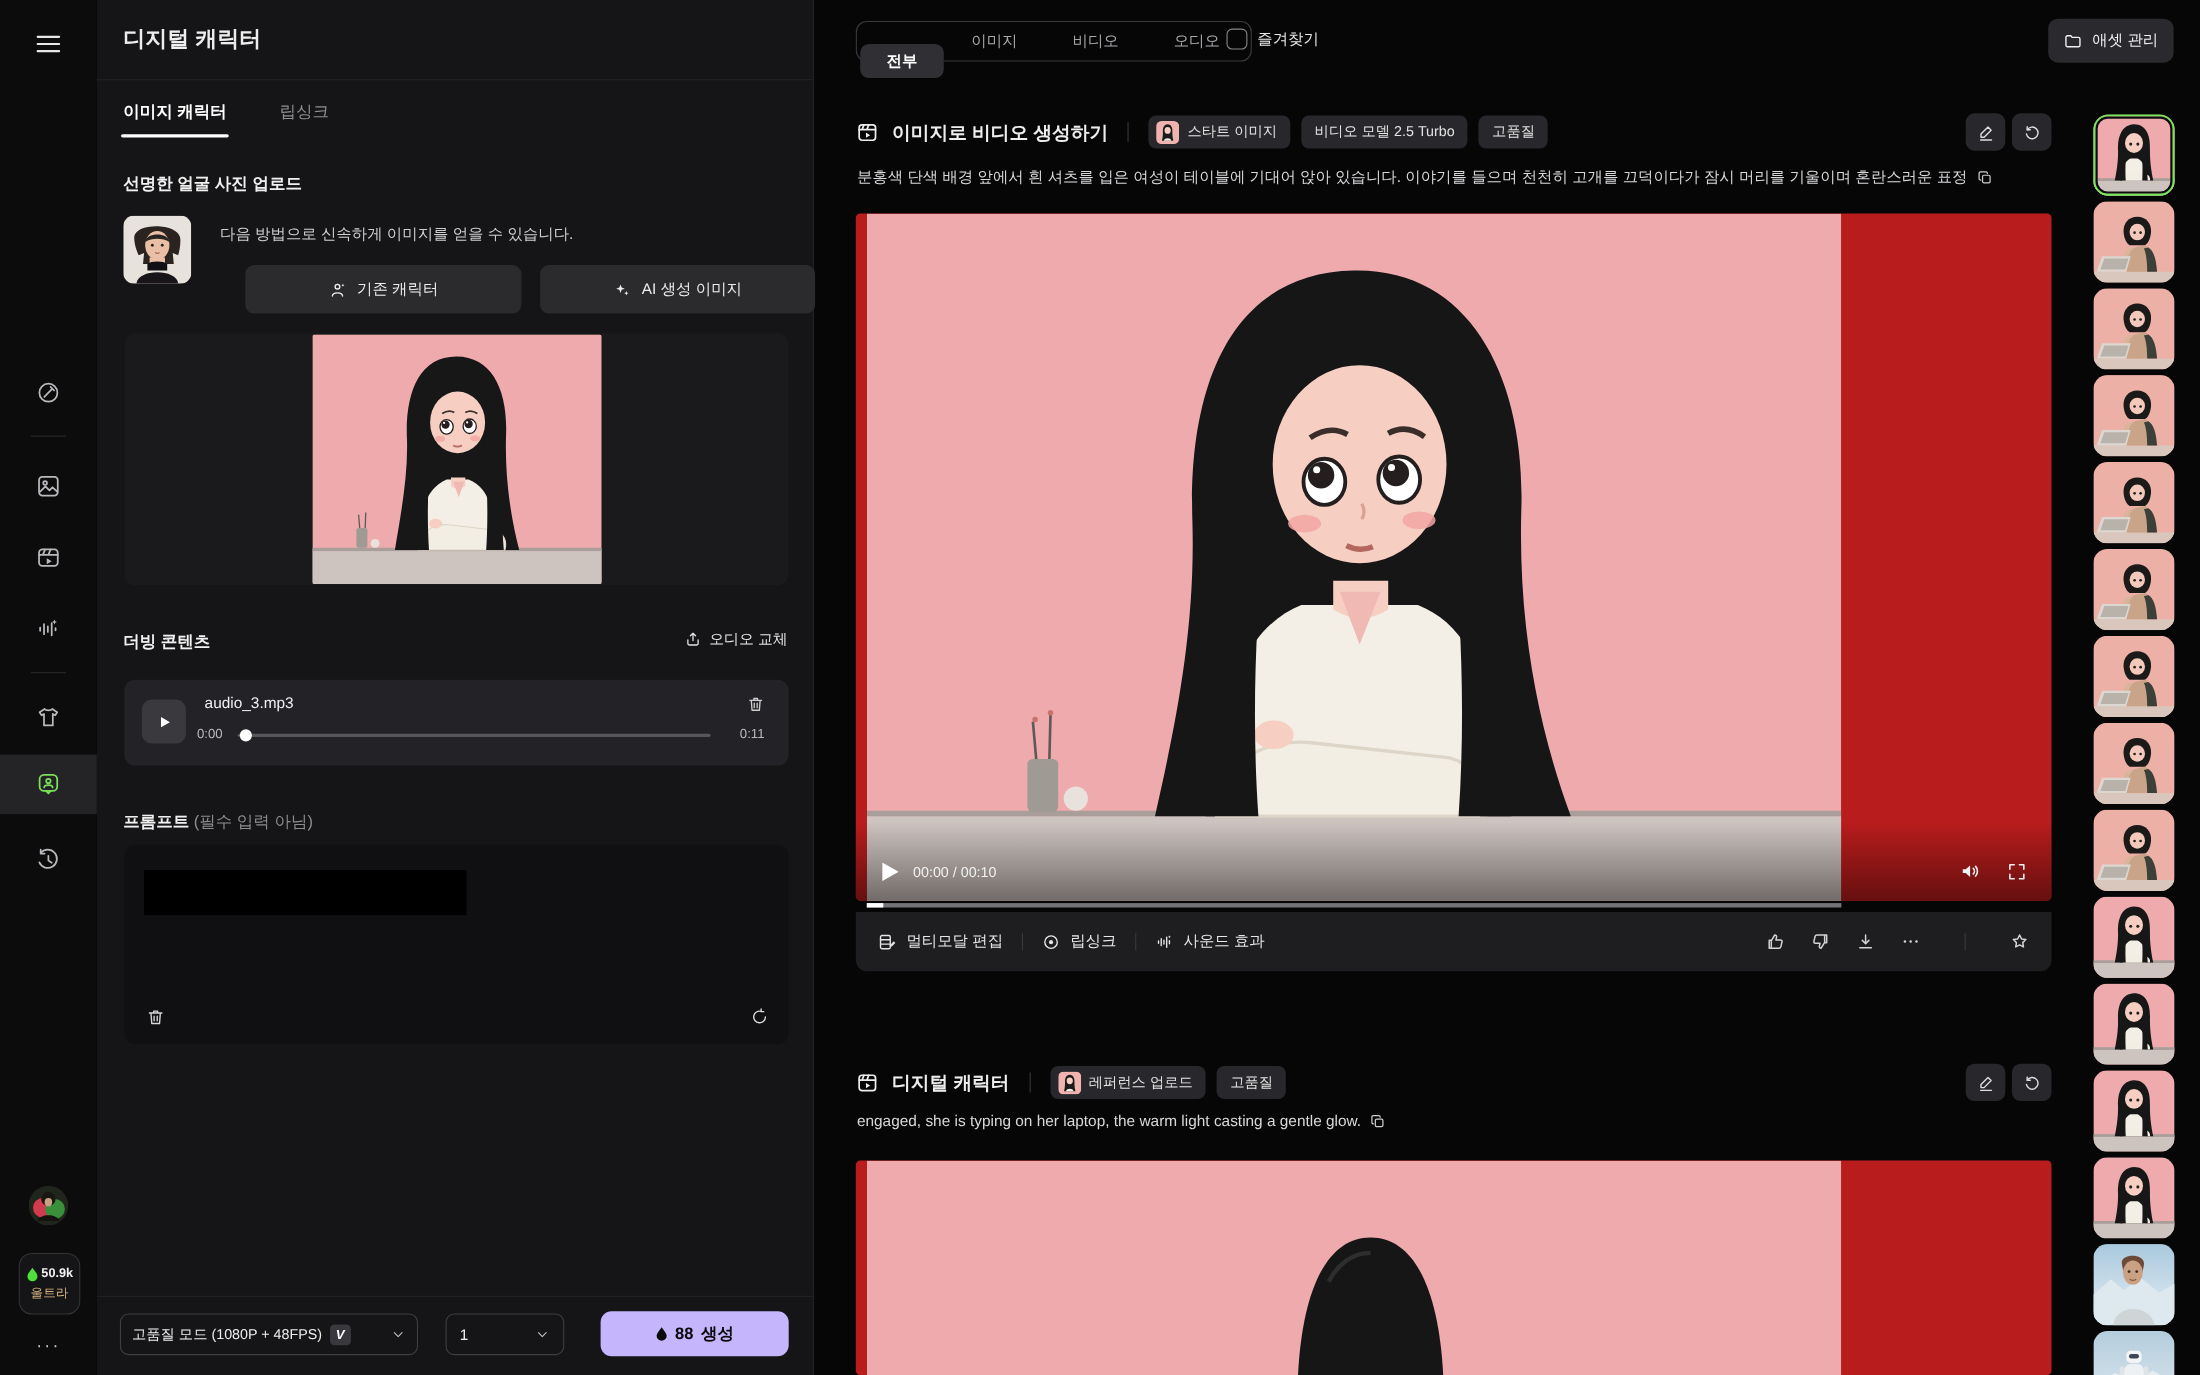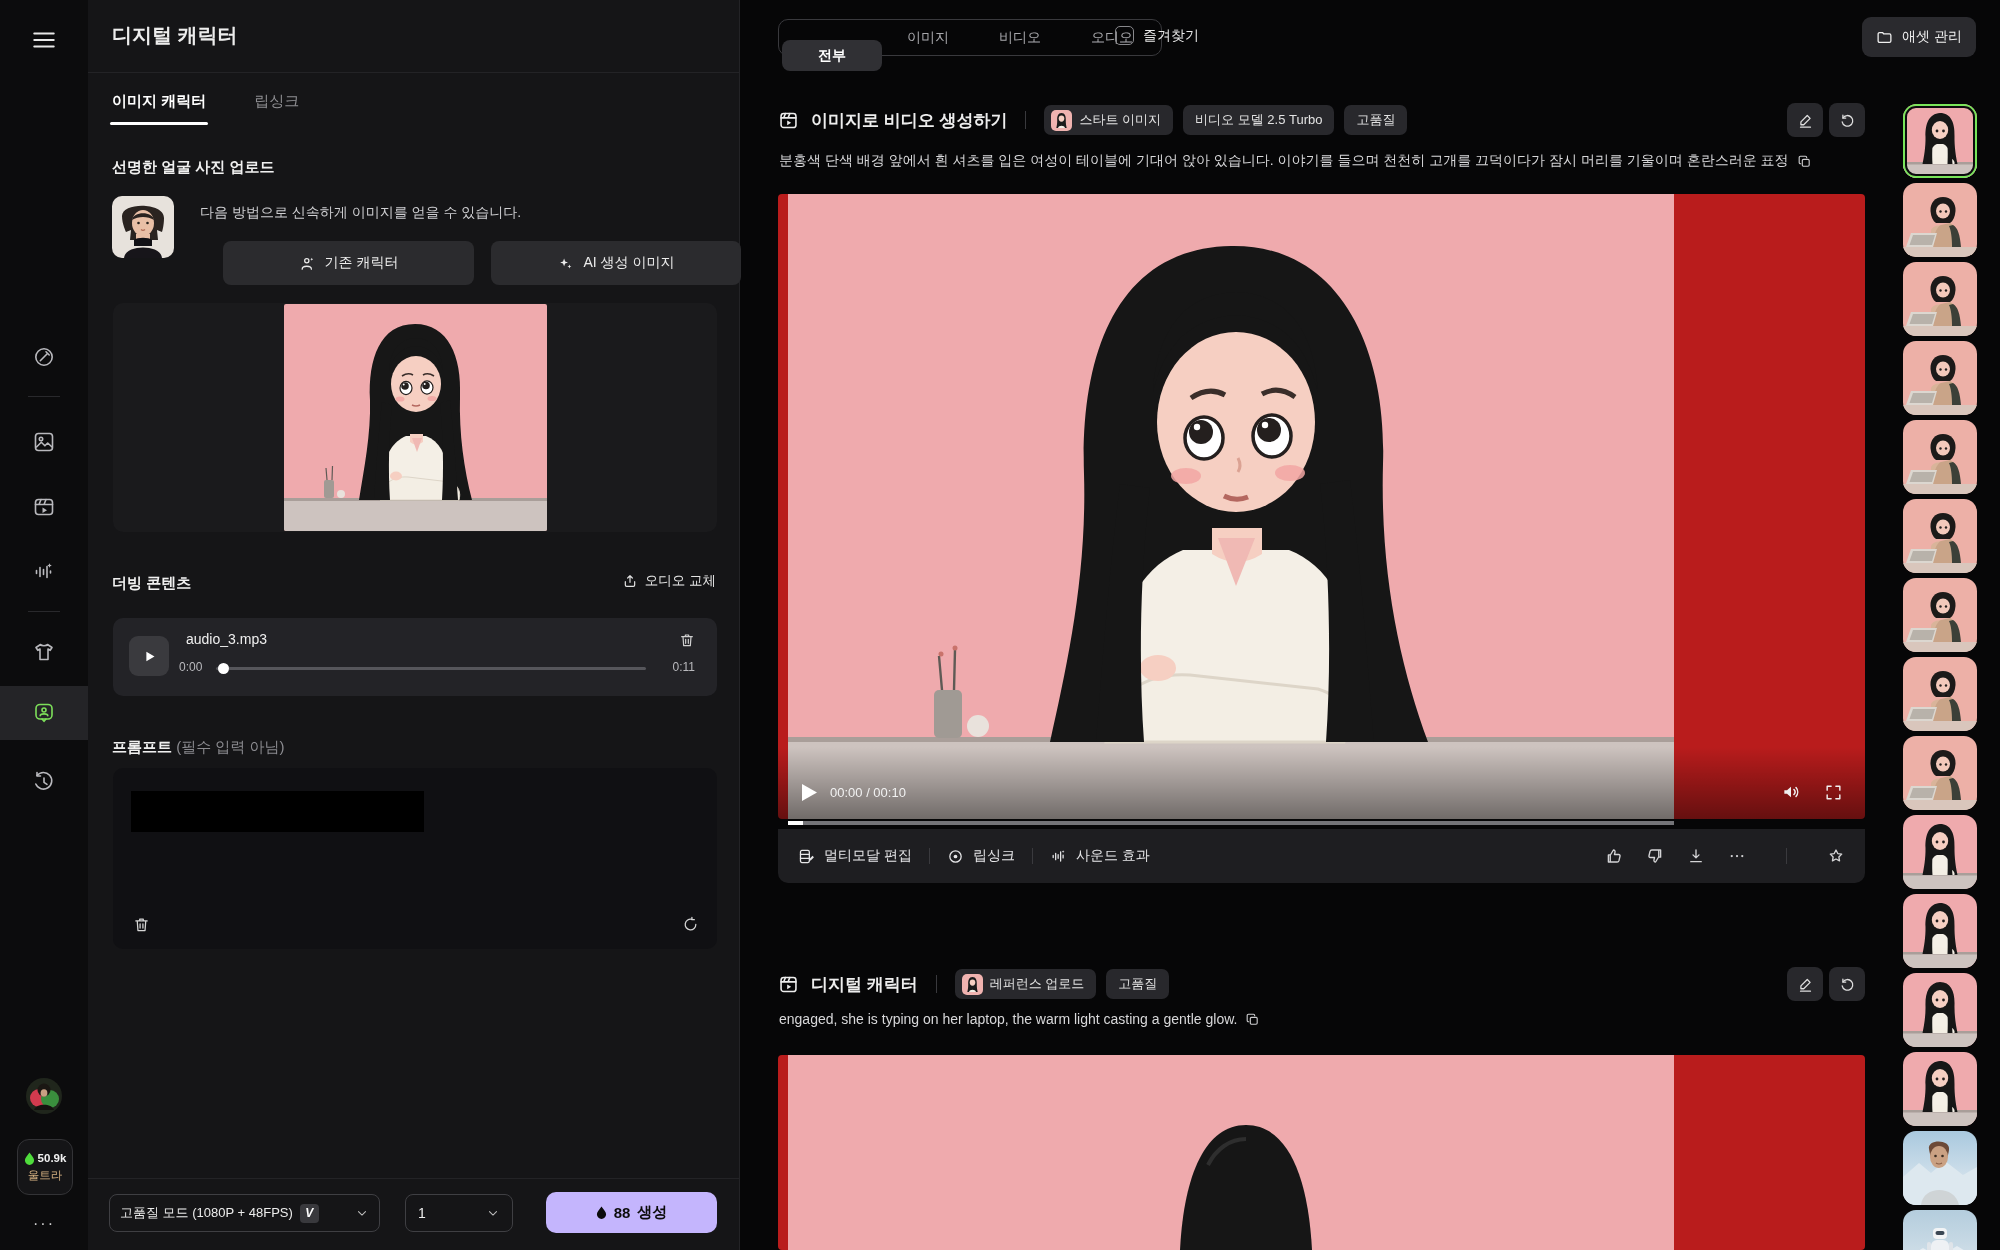--- a/index.html
+++ b/index.html
@@ -88,21 +88,21 @@
              border-radius:10px; display:flex; align-items:center; justify-content:center; gap:7px;
              color:#0b0b0b; font-size:15px; font-weight:700; cursor:pointer; }
   .gen-btn .drop path { fill:#0b0b0b; }
 
   
   .main { position:absolute; left:741px; top:0; width:1259px; height:1250px; }
   .seg-wrap { position:absolute; left:37px; top:19px; height:37px; border:1px solid #39393d; border-radius:10px;
               display:flex; align-items:center; padding:0 3px; }
   .seg { padding:0 25px; height:31px; display:flex; align-items:center; font-size:14px; color:#a8a8ac;
          border-radius:8px; cursor:pointer; }
-  .seg.on { background:#303034; color:#fff; font-weight:700; padding:0 36px;margin-top:36px; }
+  .seg.on { background:#303034; color:#fff; font-weight:700; padding:0 24px;margin-top:36px; }
   .fav { position:absolute; left:374px; top:26px; display:flex; align-items:flex-end; gap:9px; cursor:pointer; }
   .fav .box { width:19px; height:19px; border:1.6px solid #88888c; border-radius:5px; }
   .fav .lbl { font-size:14px; color:#e8e8e8; }
   .asset-btn { position:absolute; right:24px; top:17px; height:40px; padding:0 14px; background:#2a2a2e;
                border-radius:9px; display:flex; align-items:center; gap:9px; font-size:14px; color:#f0f0f0; cursor:pointer; }
   .asset-btn .ic { width:17px; height:17px; }
 
   .card { position:absolute; left:37px; width:1087px; }
   .card-head { position:absolute; left:0; top:0; height:34px; display:flex; align-items:center; gap:12px; }
   .clip-ic { width:21px; height:21px; color:#ededed; }

